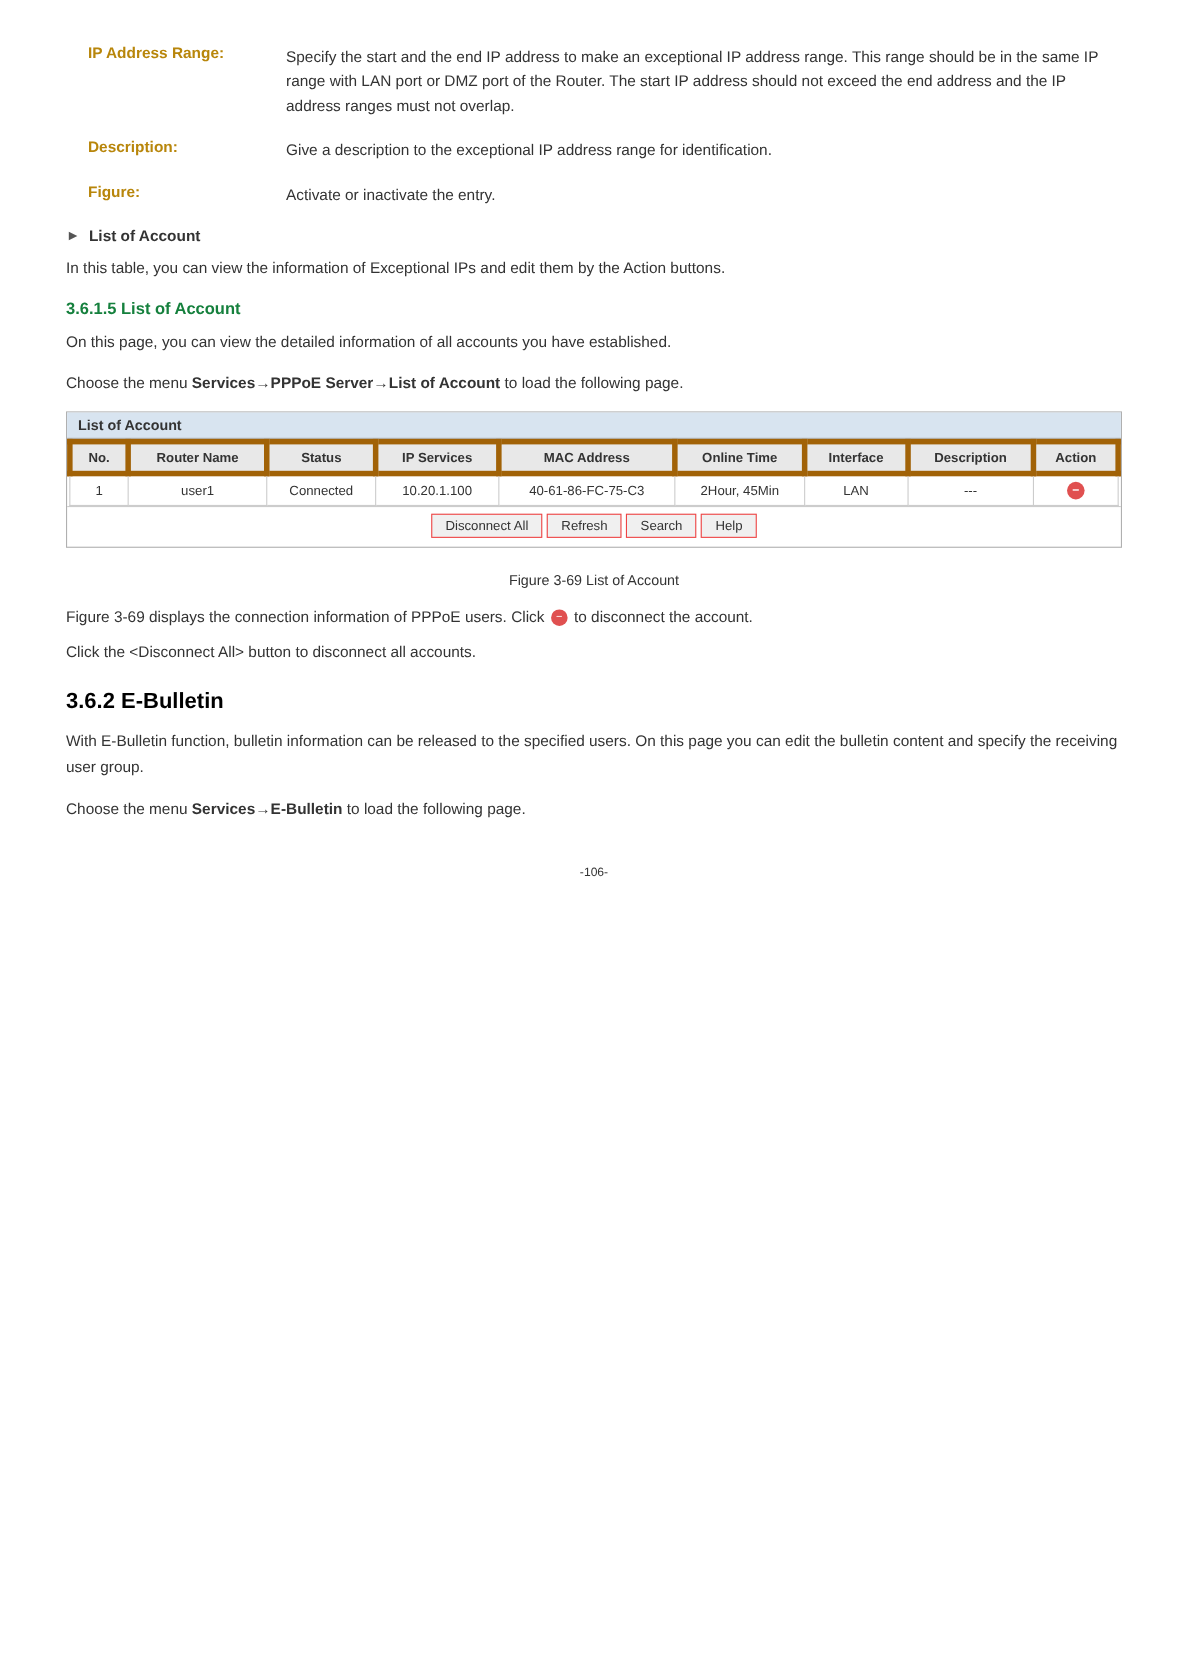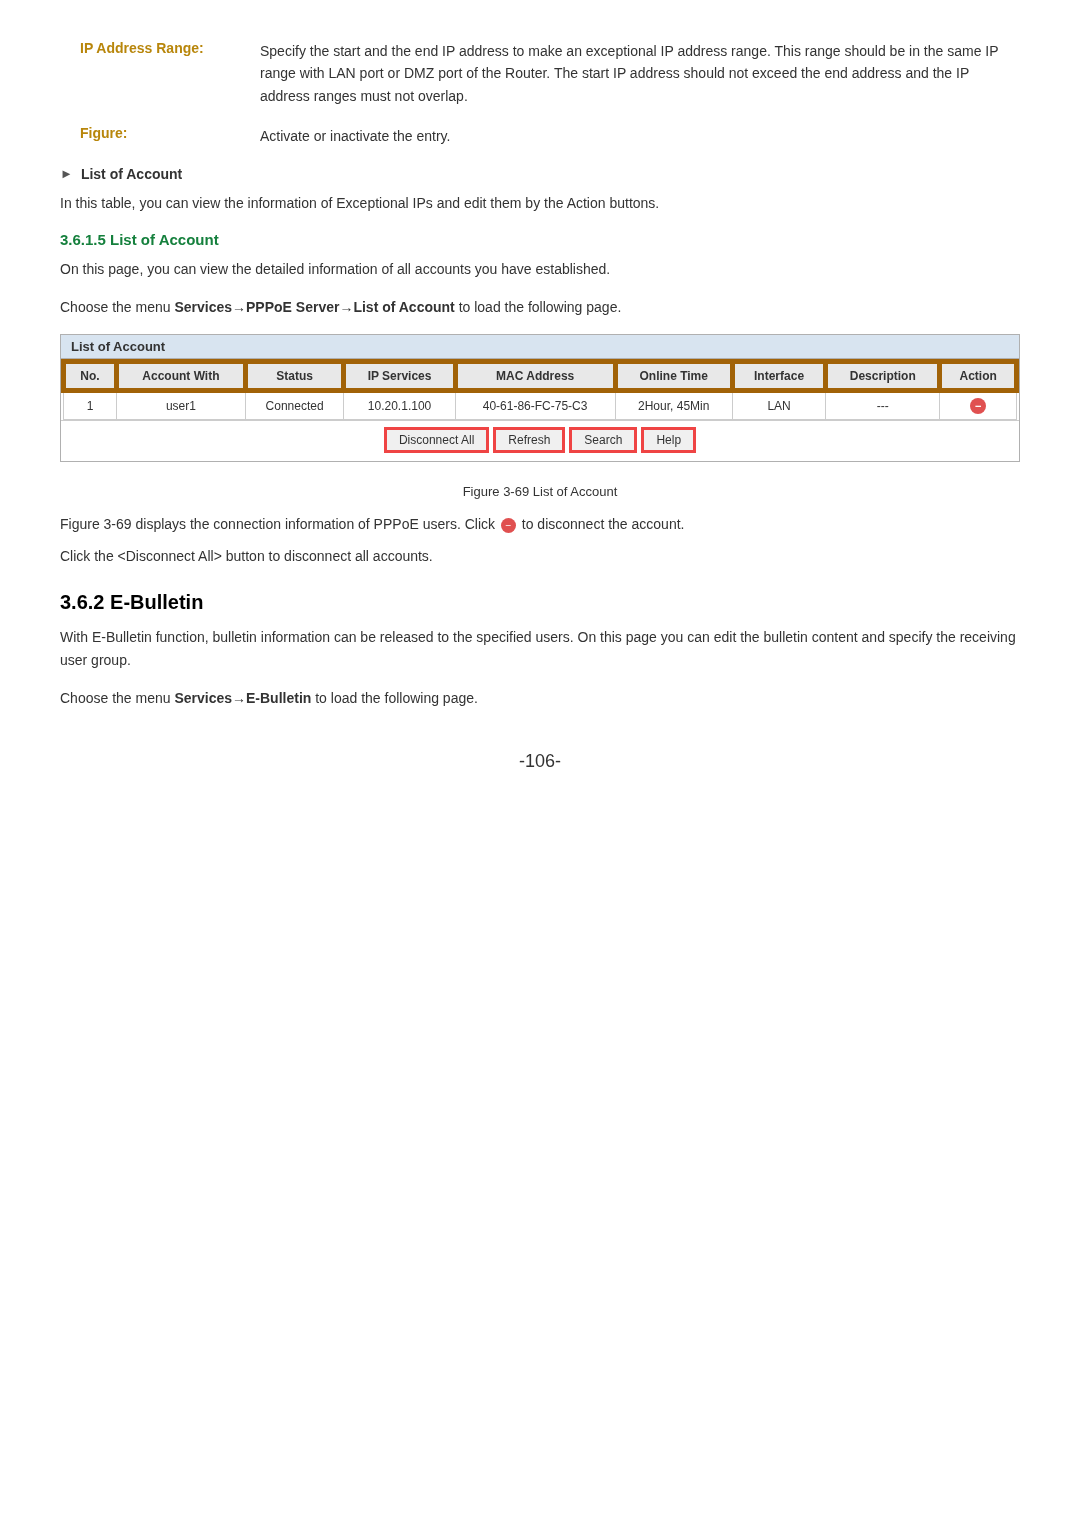--- a/index.html
+++ b/index.html
@@ -121,21 +121,21 @@
     .table-buttons-row {
       display: flex;
       justify-content: center;
       gap: 0;
       padding: 6px 0 8px 0;
       border-top: 1px solid #ccc;
     }
 
     .tbl-btn {
       padding: 3px 12px;
-      border: 3px solid #ef4444;
+      border: 1px solid #ef4444;
       background: #f0f0f0;
       cursor: pointer;
       font-size: 12px;
       color: #333;
       margin: 0 2px;
     }
 
     .action-icon {
       display: inline-flex;
       align-items: center;
@@ -185,40 +185,44 @@
       font-weight: bold;
       color: #000;
       border-bottom: none;
       margin-bottom: 12px;
     }
 
     .page-num {
       text-align: center;
       margin-top: 40px;
       color: #333;
-      font-size: 18px;
+      font-size: 11px;
     }
 
     .top-fields-block {
       margin-left: 20px;
     }
   </style>
 </head>
 <body>
 
 
 
 
 <div class="top-fields-block">
 
   <div class="field-row">
     <span class="field-label">IP Address Range:</span>
     <span class="field-desc">Specify the start and the end IP address to make an exceptional IP address range. This range should be in the same IP range with LAN port or DMZ port of the Router. The start IP address should not exceed the end address and the IP address ranges must not overlap.</span>
   </div>
 
+  <div class="field-row">
+    <span class="field-label">Description:</span>
+    <span class="field-desc">Give a description to the exceptional IP address range for identification.</span>
+  </div>
 
   <div class="field-row">
     <span class="field-label">Figure:</span>
     <span class="field-desc">Activate or inactivate the entry.</span>
   </div>
 </div>
 
 
 <div class="bullet-heading">
   <span class="bullet-arrow">►</span>
@@ -237,21 +241,21 @@
   Choose the menu <strong>Services→PPPoE Server→List of Account</strong> to load the following page.
 </p>
 
 
 <div class="table-wrapper">
   <div class="table-title-bar">List of Account</div>
   <table class="account-table">
     <thead>
       <tr>
         <th>No.</th>
-        <th>Account With</th>
+        <th>Router Name</th>
         <th>Status</th>
         <th>IP Services</th>
         <th>MAC Address</th>
         <th>Online Time</th>
         <th>Interface</th>
         <th>Description</th>
         <th>Action</th>
       </tr>
     </thead>
     <tbody>

